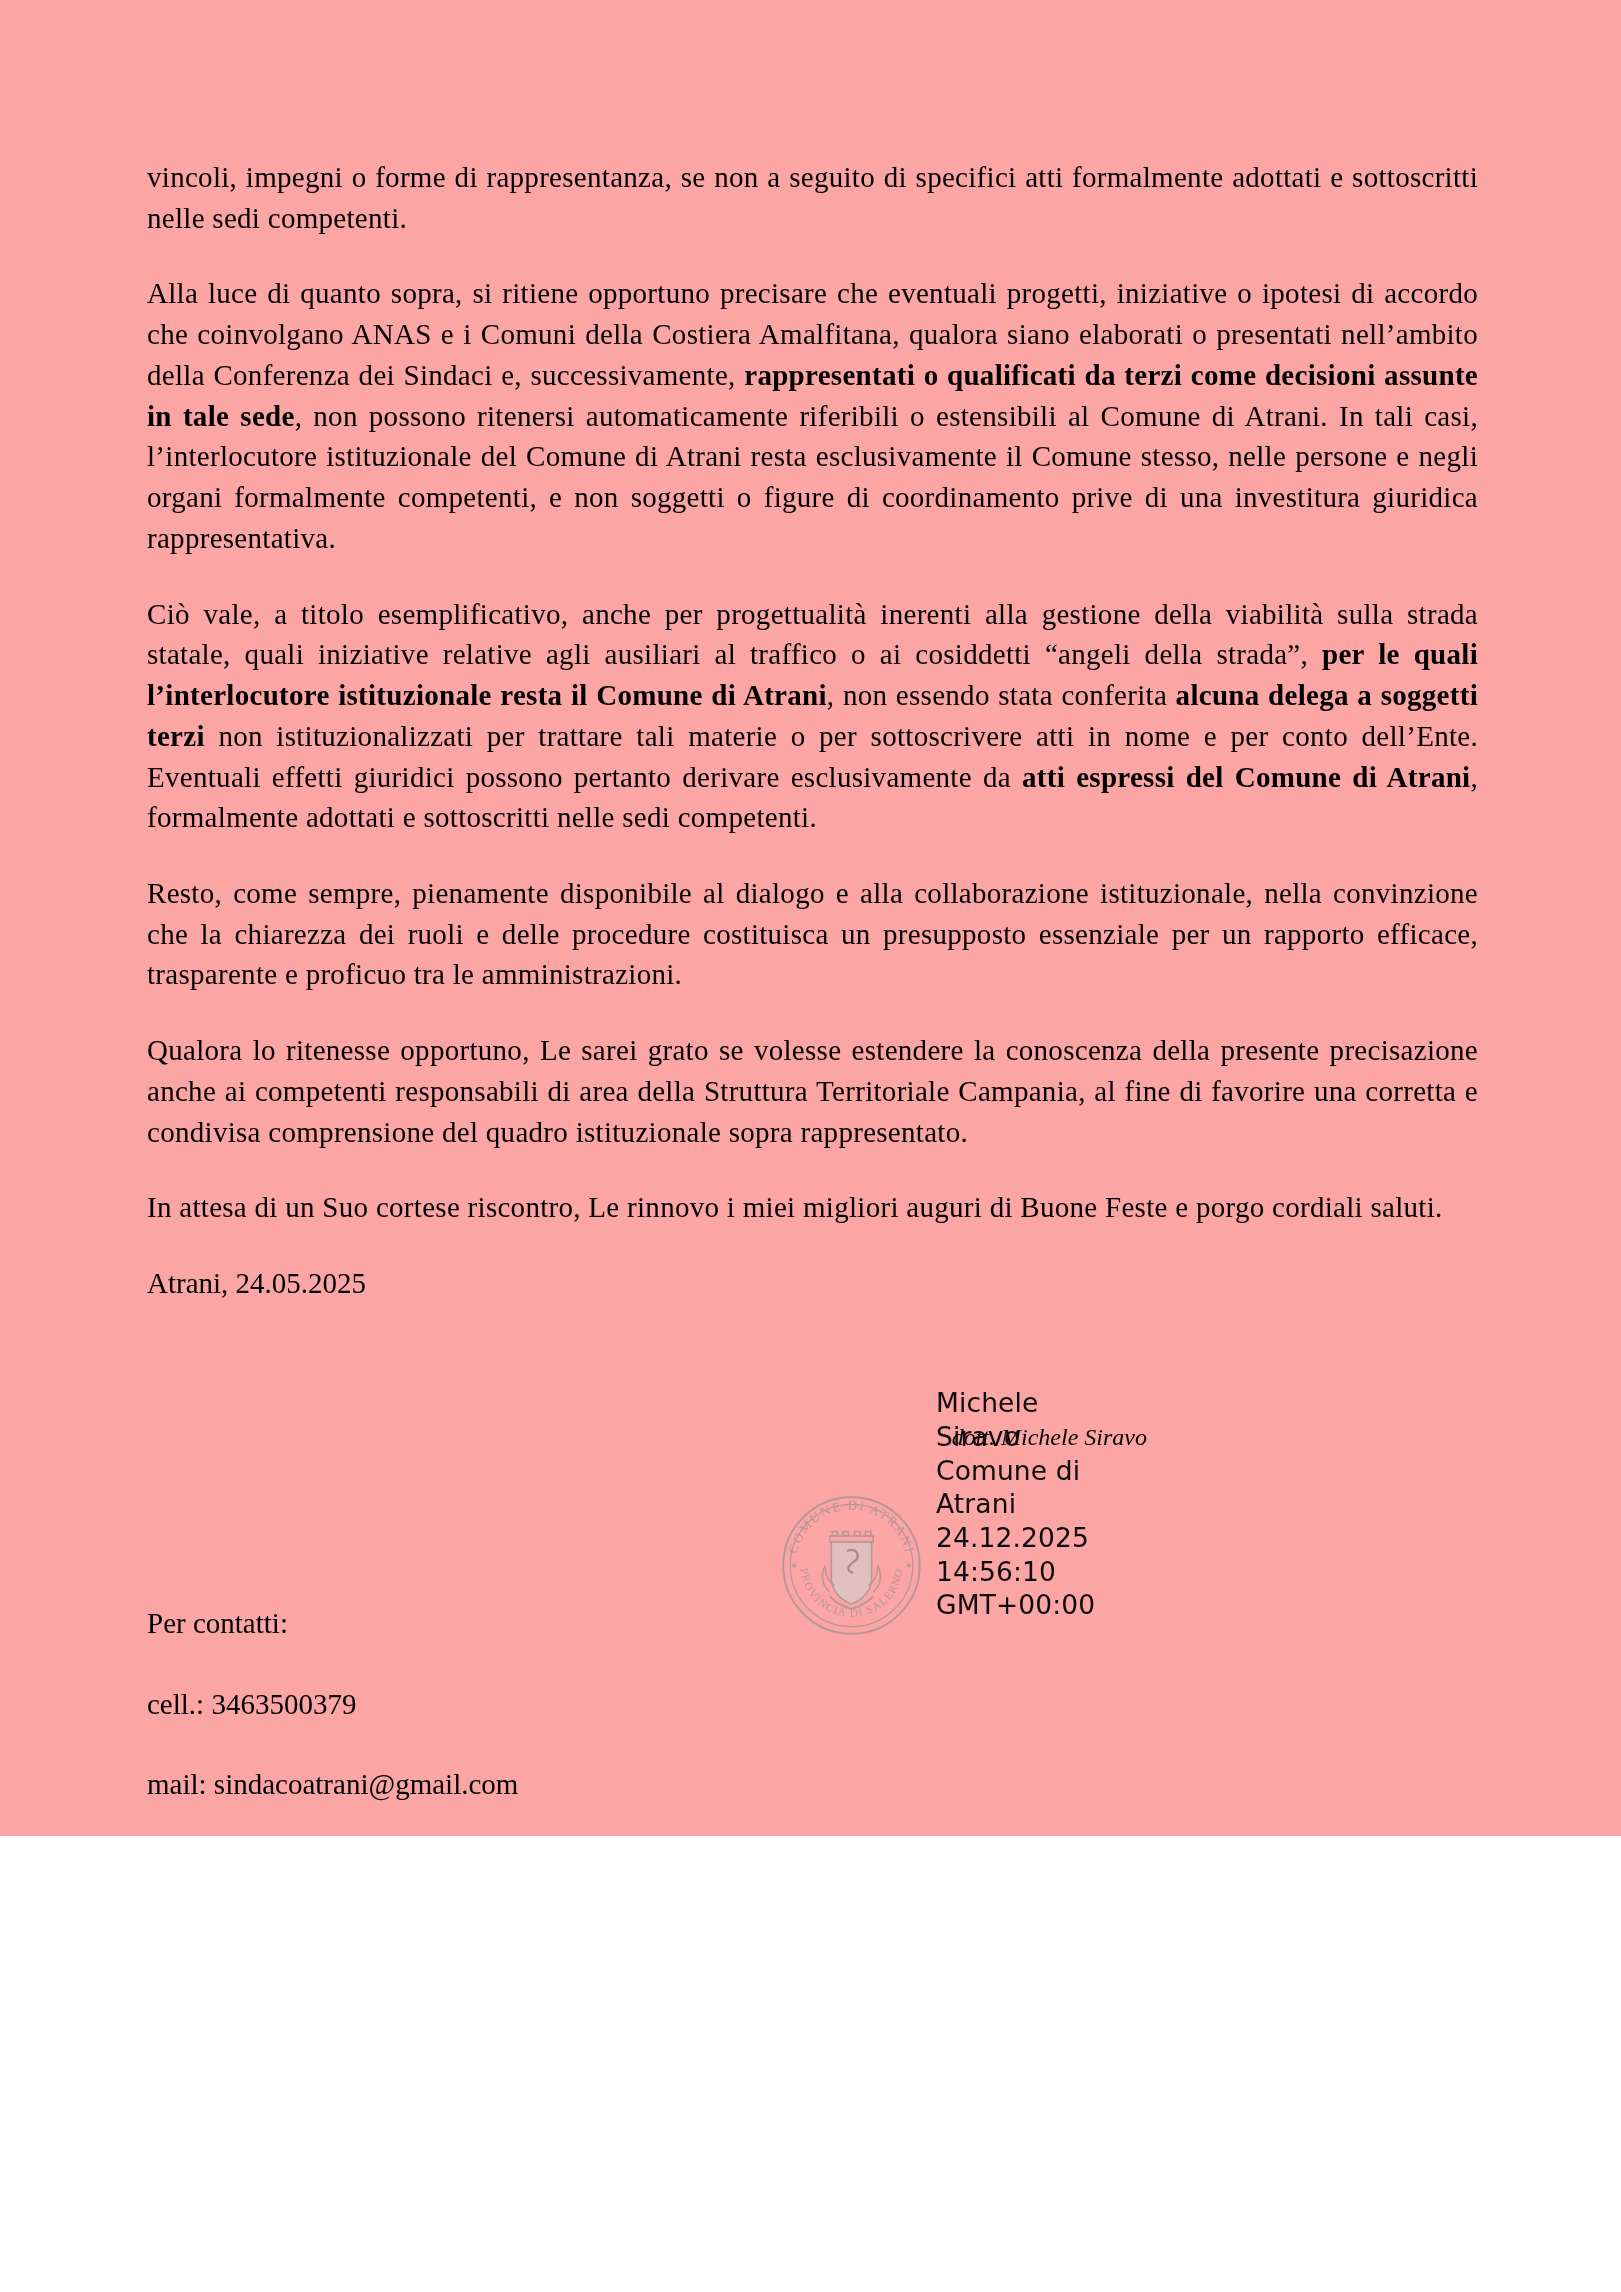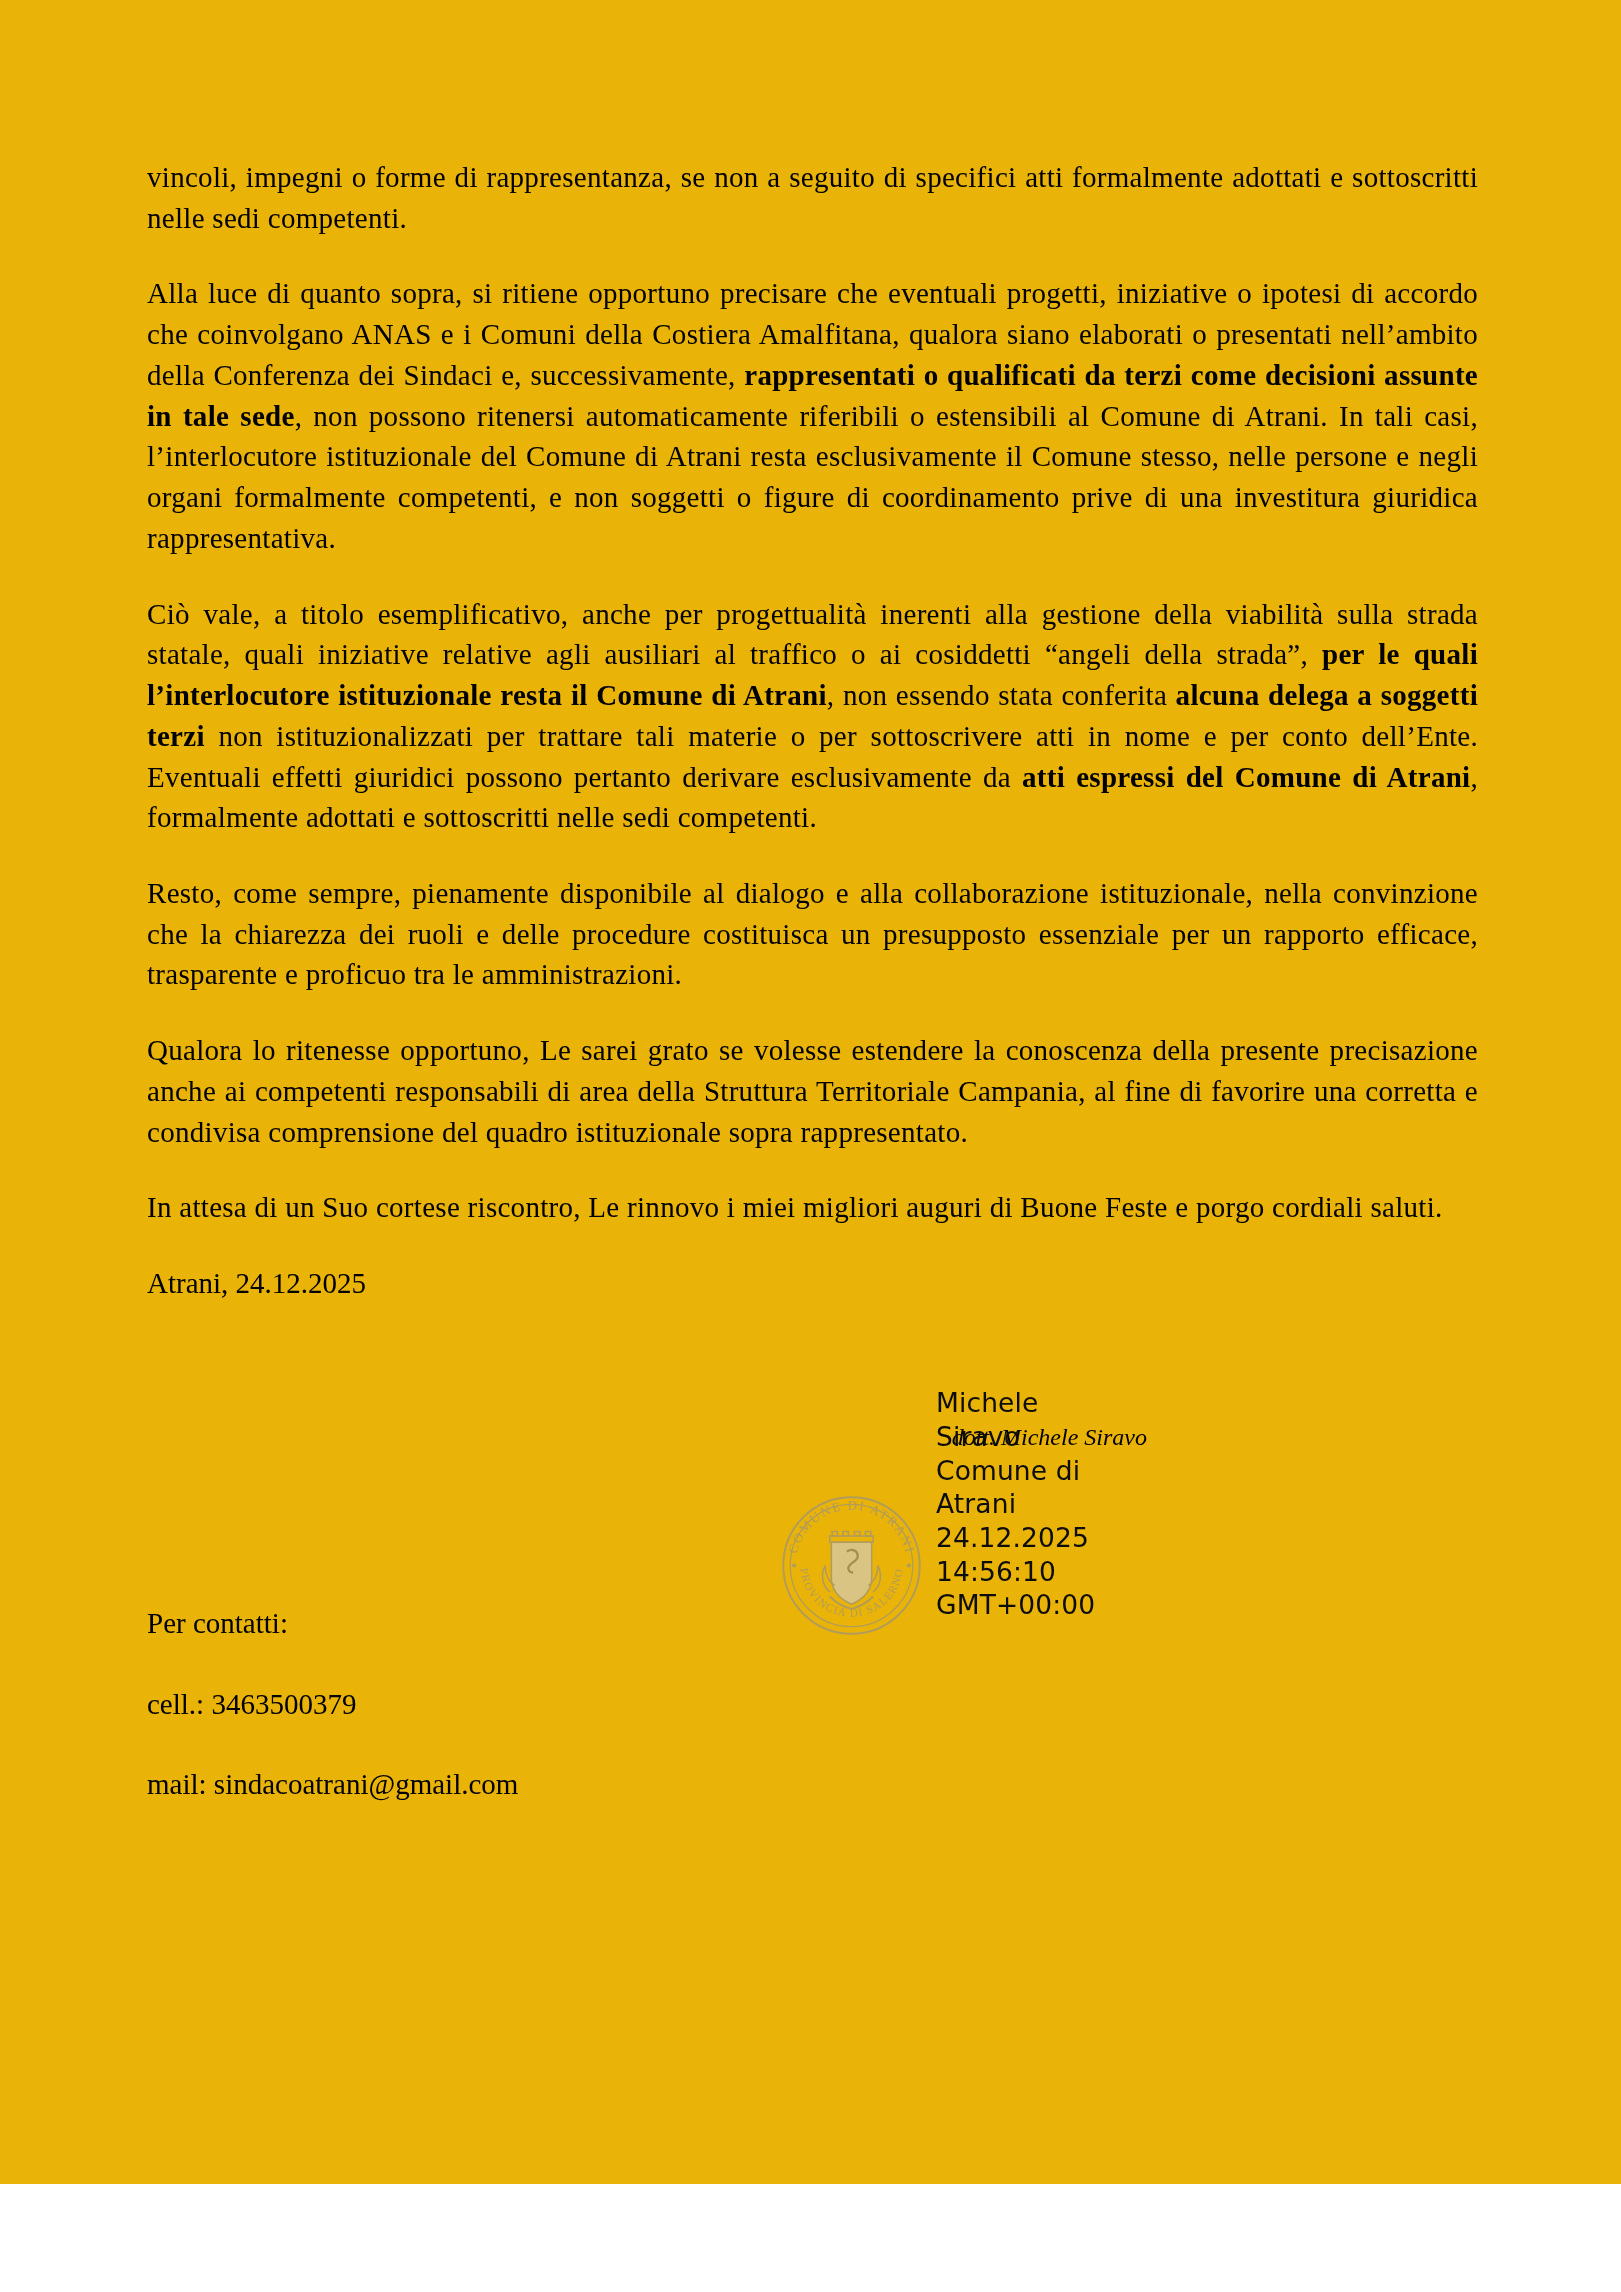--- a/index.html
+++ b/index.html
@@ -8,23 +8,23 @@
     padding: 0;
     background: #ffffff;
   }
   body {
     font-family: "Liberation Serif", "DejaVu Serif", serif;
     color: #000000;
   }
   .page {
     position: relative;
     width: 1621px;
-    height: 2184px;
+    height: 1836px;
     margin: 0 auto;
-    background: #eab308;
+    background: #fca5a5;
     overflow: hidden;
   }
   .content {
     position: absolute;
     left: 147px;
     top: 157px;
     width: 1331px;
   }
   p.body-par {
     margin: 0 0 35px 0;
@@ -114,21 +114,21 @@
     <p class="body-par">Alla luce di quanto sopra, si ritiene opportuno precisare che eventuali progetti, iniziative o ipotesi di accordo che coinvolgano ANAS e i Comuni della Costiera Amalfitana, qualora siano elaborati o presentati nell’ambito della Conferenza dei Sindaci e, successivamente, <span class="b">rappresentati o qualificati da terzi come decisioni assunte in tale sede</span>, non possono ritenersi automaticamente riferibili o estensibili al Comune di Atrani. In tali casi, l’interlocutore istituzionale del Comune di Atrani resta esclusivamente il Comune stesso, nelle persone e negli organi formalmente competenti, e non soggetti o figure di coordinamento prive di una investitura giuridica rappresentativa.</p>
 
     <p class="body-par">Ciò vale, a titolo esemplificativo, anche per progettualità inerenti alla gestione della viabilità sulla strada statale, quali iniziative relative agli ausiliari al traffico o ai cosiddetti “angeli della strada”, <span class="b">per le quali l’interlocutore istituzionale resta il Comune di Atrani</span>, non essendo stata conferita <span class="b">alcuna delega a soggetti terzi</span> non istituzionalizzati per trattare tali materie o per sottoscrivere atti in nome e per conto dell’Ente. Eventuali effetti giuridici possono pertanto derivare esclusivamente da <span class="b">atti espressi del Comune di Atrani</span>, formalmente adottati e sottoscritti nelle sedi competenti.</p>
 
     <p class="body-par">Resto, come sempre, pienamente disponibile al dialogo e alla collaborazione istituzionale, nella convinzione che la chiarezza dei ruoli e delle procedure costituisca un presupposto essenziale per un rapporto efficace, trasparente e proficuo tra le amministrazioni.</p>
 
     <p class="body-par">Qualora lo ritenesse opportuno, Le sarei grato se volesse estendere la conoscenza della presente precisazione anche ai competenti responsabili di area della Struttura Territoriale Campania, al fine di favorire una corretta e condivisa comprensione del quadro istituzionale sopra rappresentato.</p>
 
     <p class="body-par">In attesa di un Suo cortese riscontro, Le rinnovo i miei migliori auguri di Buone Feste e porgo cordiali saluti.</p>
 
-    <p class="date-line">Atrani, 24.12.2025</p>
+    <p class="date-line">Atrani, 24.05.2025</p>
 
     <div class="sig-zone">
 
 
       <div class="sig-name">dott. Michele Siravo</div>
 
       <div class="stamp">
         <svg viewBox="0 0 200 200" xmlns="http://www.w3.org/2000/svg">
           <defs>
             <path id="arcTop" d="M 28,100 A 72,72 0 0 1 172,100" fill="none"></path>

